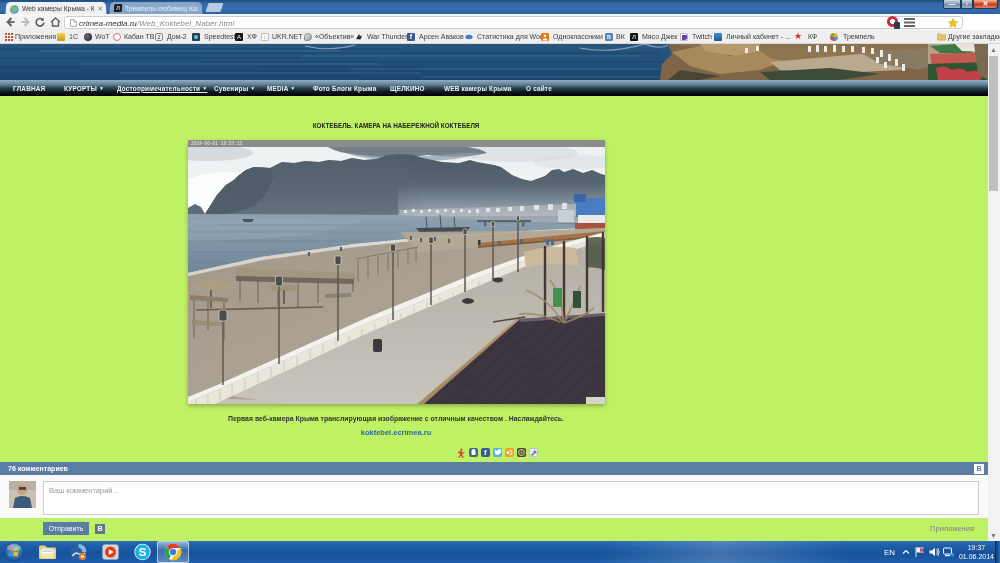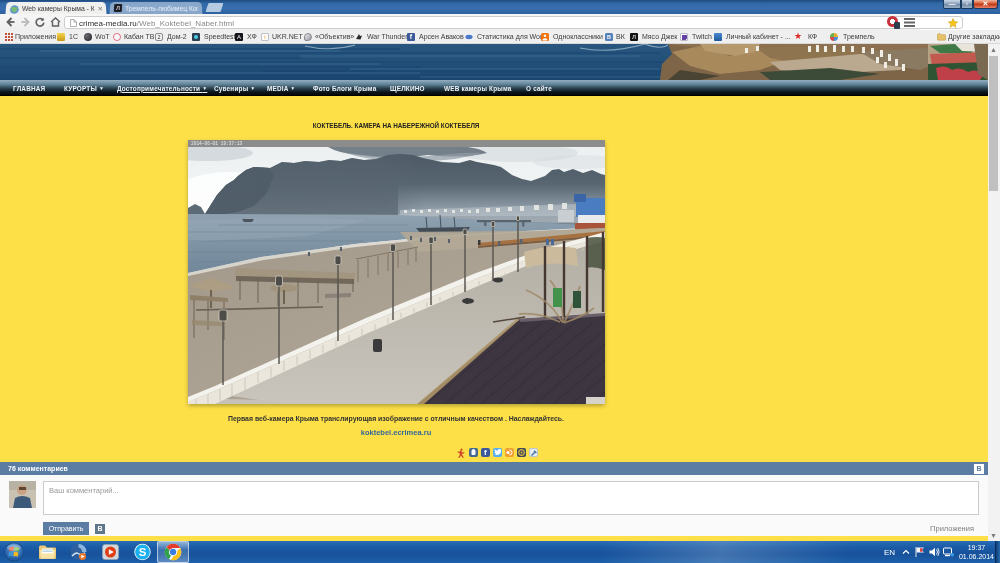--- a/index.html
+++ b/index.html
@@ -21,31 +21,31 @@
 
 .tab { position:absolute; top:2px; height:12px; font-size:6.8px; }
 #tab1 { left:6px; width:100px; background:#f0f0ef; border-radius:4px 4px 0 0;
   transform:perspective(20px) rotateX(2deg); }
 #tab2 { left:110px; width:92px; background:rgba(205,218,232,.55); border-radius:4px 4px 0 0;
   transform:perspective(20px) rotateX(2deg); }
 .tabtxt { position:absolute; top:3px; white-space:nowrap; overflow:hidden; width:72px; }
 #newtab { left:207px; top:3px; width:15px; height:9px; background:rgba(215,228,240,.8);
   transform:skewX(-18deg); border-radius:1px; }
 
-#toolbar { left:0; top:14px; width:920px; height:16px; background:linear-gradient(180deg,#f6f6f6,#efefef); }
+#toolbar { left:0; top:14px; width:920px; height:16px; background:linear-gradient(180deg,#f6f6f6,#efefef);font-style:italic; }
 #bookbar { left:0; top:30px; width:1000px; height:14px; background:#efefef; border-bottom:1px solid #d8d8d8; }
 #omni { position:absolute; left:64px; top:1.5px; width:899px; height:13px; background:#fff;
   border:1px solid #cdcdcd; border-radius:3px; }
 #url { position:absolute; left:14px; top:2.5px; font-size:8px; color:#2b2b2b; white-space:nowrap; }
 #url span { color:#8a8a8a; }
 .fv { position:absolute; top:3px; width:8px; height:8px; font-style:normal; overflow:hidden; }
 .fv svg { position:absolute; left:0; top:0; }
 .bm { position:absolute; top:3px; font-size:7px; color:#3c3c3c; white-space:nowrap; }
 
-#page { left:0; top:44px; width:988px; height:497px; background:#fde047; overflow:hidden; }
+#page { left:0; top:44px; width:988px; height:497px; background:#bef264; overflow:hidden; }
 
 #sbar { left:988px; top:44px; width:12px; height:497px; background:#f2f2f2; }
 #sthumb { position:absolute; left:1px; top:12px; width:9px; height:135px; background:#c0c0c0; }
 .sarrow { position:absolute; left:2px; font-size:7px; color:#7a7a7a; }
 
 #banner { left:0; top:0; width:988px; height:36px; overflow:hidden; }
 
 #sitenav { left:0; top:36px; width:988px; height:16px;
   background:linear-gradient(180deg,#93aec0 0%,#5f8196 30%,#2a424f 55%,#0d161c 80%,#05090c 100%);
   border-bottom:1px solid #000; }
@@ -53,21 +53,21 @@
 .nav-item .arr { font-size:5px; vertical-align:1px; }
 
 #title { left:0; top:78px; width:792px; text-align:center; font-size:6.3px; font-weight:bold; color:#222; }
 #cam { left:188px; top:96px; width:417px; height:264px; background:#cfd4d8; box-shadow:0 2px 4px rgba(0,0,0,.28); }
 #caption { left:0; top:371px; width:792px; text-align:center; font-size:6.9px; font-weight:bold; color:#333; }
 #camlink { left:0; top:384px; width:792px; text-align:center; font-size:7.5px; font-weight:bold; color:#34679a; }
 #socials { left:457px; top:404px; height:10px; }
 .soc { position:absolute; top:0; width:9px; height:9px; border-radius:2px; overflow:hidden; }
 .soc svg { position:absolute; left:0; top:0; }
 
-#comm { left:0; top:418px; width:988px; height:74px; background:#fafafa; }
+#comm { left:0; top:418px; width:988px; height:56px; background:#fafafa; }
 #commhead { position:absolute; left:0; top:0; width:988px; height:13px; background:#5b7ca3; }
 #commhead .t { position:absolute; left:8px; top:2.5px; font-size:7px; font-weight:bold; color:#fff; }
 #commhead .b { position:absolute; right:4px; top:1.5px; width:10px; height:10px; background:#fff; color:#5b7ca3;
   font-size:7px; font-weight:bold; text-align:center; line-height:10px; }
 #avatar { position:absolute; left:9px; top:19px; width:27px; height:27px; background:#b5a893; overflow:hidden;}
 #cbox { position:absolute; left:43px; top:19px; width:936px; height:34px; background:#fff; border:1px solid #ccc; }
 #cbox .ph { position:absolute; left:5px; top:4px; font-size:7.5px; color:#9a9a9a; }
 #sendbtn { position:absolute; left:43px; top:60px; width:46px; height:13px; background:#5b7ca3;
   color:#fff; font-size:7px; text-align:center; line-height:13px; }
 #bbadge { position:absolute; left:95px; top:61.5px; width:10px; height:10px; background:#607789; color:#fff;

